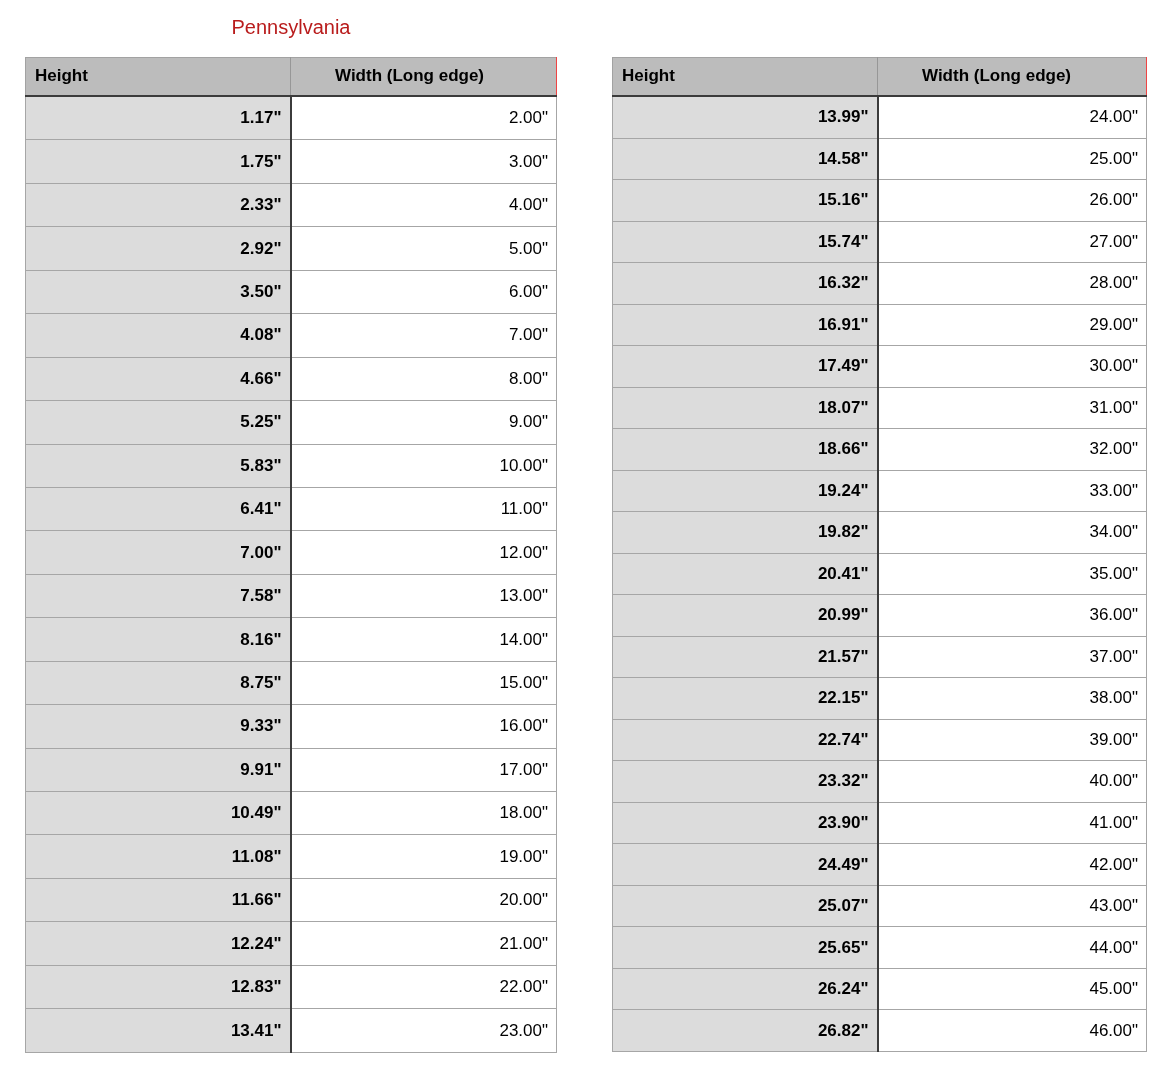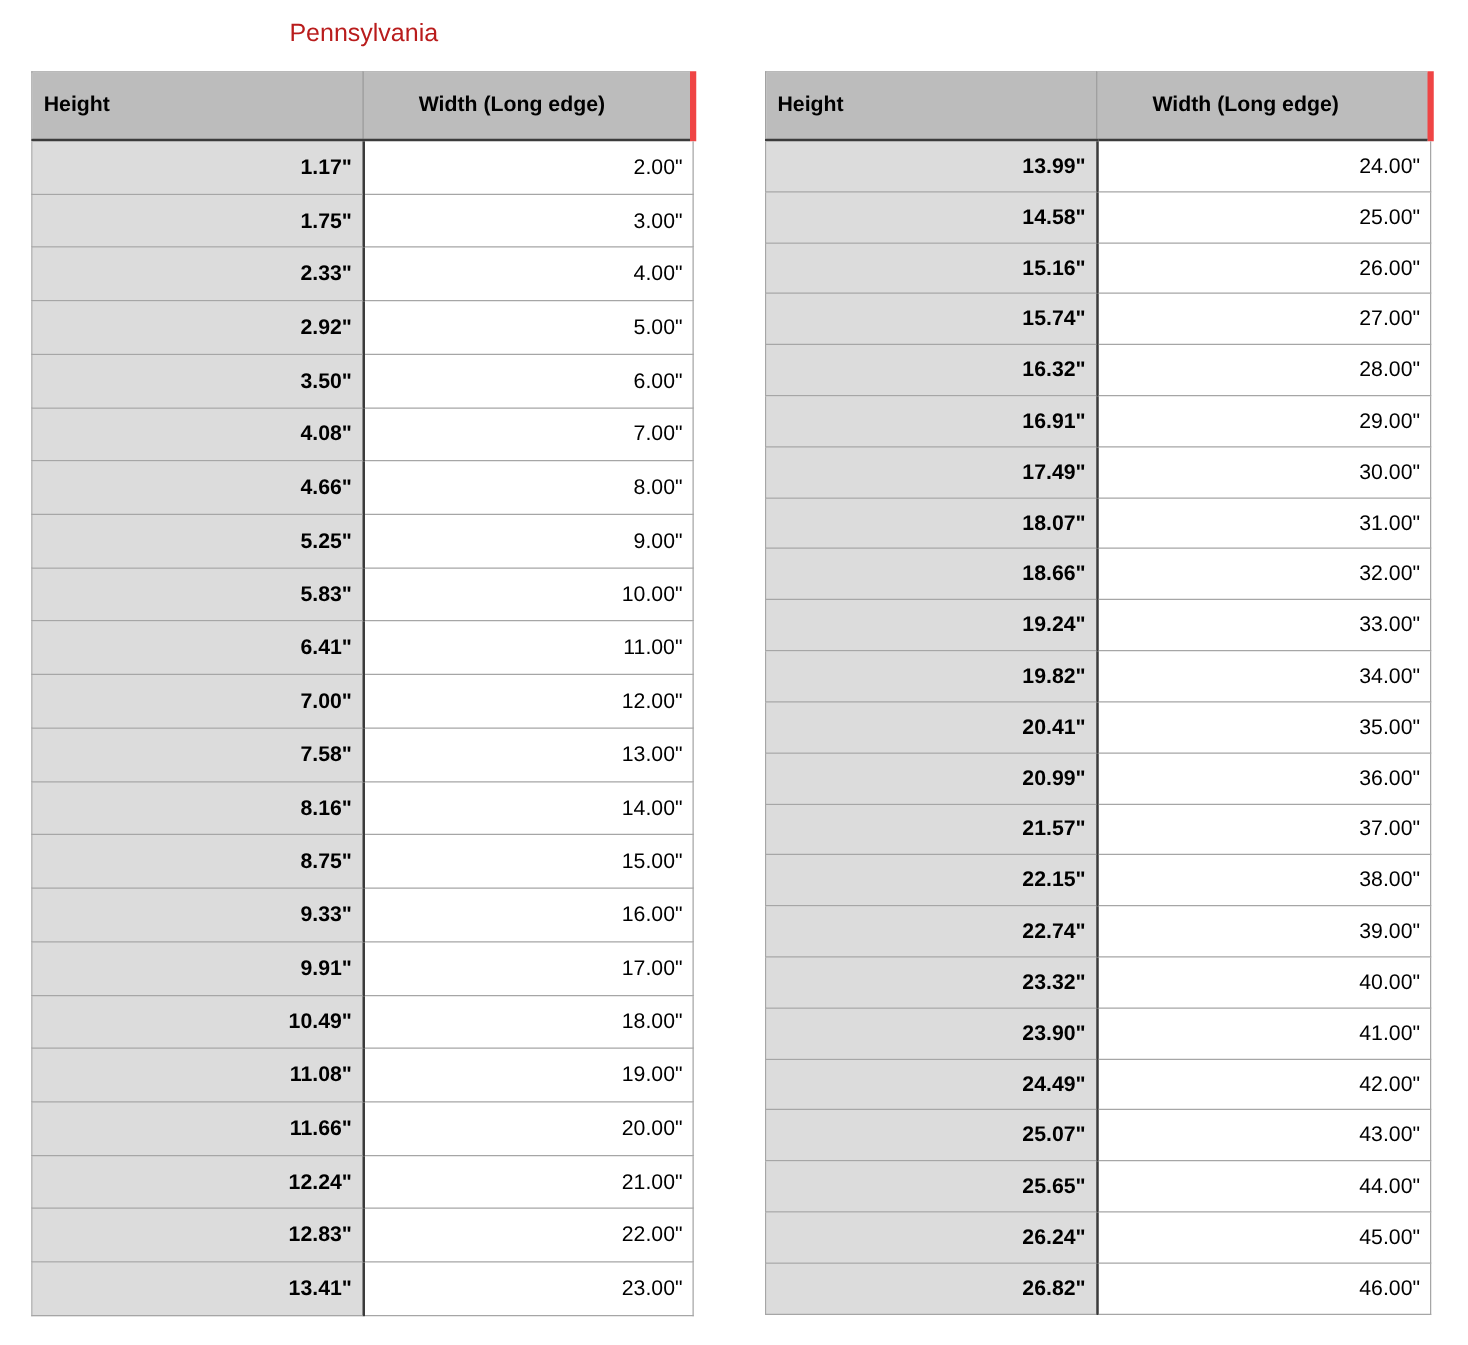--- a/index.html
+++ b/index.html
@@ -26,35 +26,35 @@
   table.size-table {
     position: absolute;
     border-collapse: collapse;
     table-layout: fixed;
   }
   #table-1 { left: 25px;  top: 57px; width: 532px; height: 996px; }
   #table-2 { left: 612px; top: 57px; width: 535px; height: 995px; }
   col.col-height { width: 265px; }
   table.size-table th {
     background: #bcbcbc;
-    height: 54px;
+    height: 38px;
     font-size: 17px;
     font-weight: 700;
     text-align: left;
     vertical-align: middle;
     padding: 0 0 0 9px;
     border-top: 1px solid #a2a2a2;
     border-bottom: 2px solid #3b3b3b;
   }
   table.size-table th:first-child {
     border-left: 1px solid #a2a2a2;
     border-right: 1px solid #979797;
   }
   table.size-table th:last-child {
-    border-right: 5px solid #ef4444;
+    border-right: 1px solid #ef4444;
     padding-left: 44px;
   }
   table.size-table td {
     font-size: 17px;
     text-align: right;
     vertical-align: middle;
     padding: 0 8px 0 0;
     border-bottom: 1px solid #a6a6a6;
   }
   table.size-table td.hcell {

